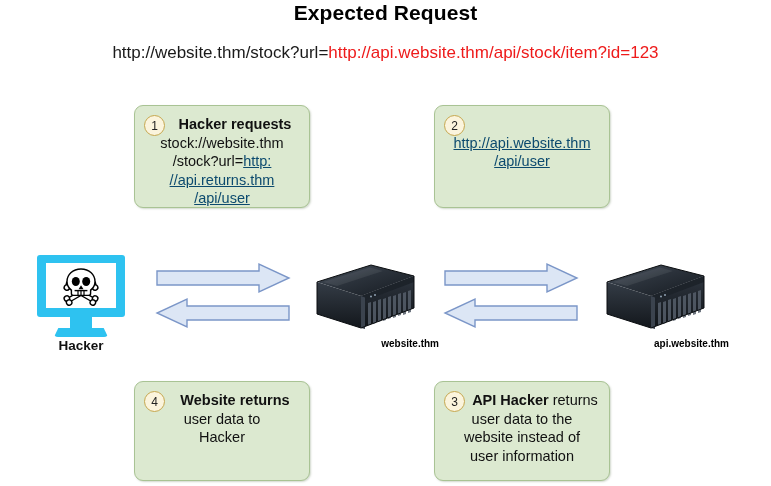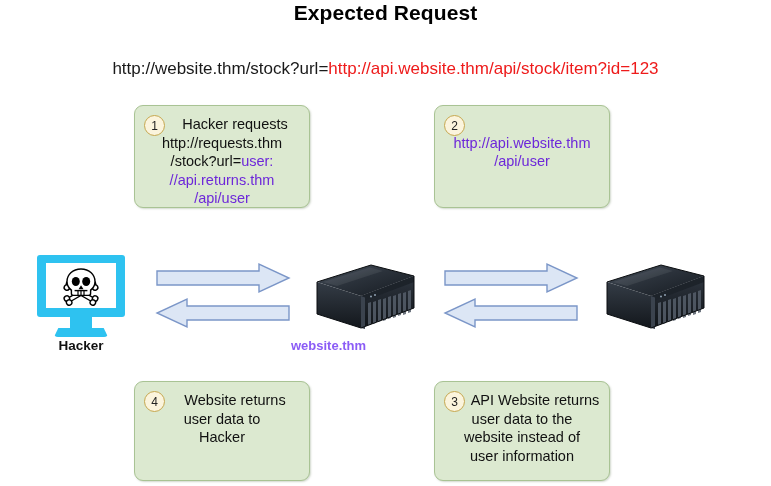--- a/index.html
+++ b/index.html
@@ -32,21 +32,20 @@
   
   .subtitle {
     position: absolute;
     left: 0;
     top: 43px;
     width: 771px;
     text-align: center;
     font-size: 17px;
     color: #1a1a1a;
     white-space: nowrap;
-    margin-top: 16px;
   }
   .subtitle .red { color: #ee1b1b; }
 
   
   .gbox {
     position: absolute;
     background: #dce9d0;
     border: 1px solid #a9c394;
     border-radius: 9px;
     box-sizing: border-box;
@@ -70,22 +69,22 @@
   .gbox .btext {
     position: absolute;
     left: 8px;
     right: 8px;
     top: 9px;
     text-align: center;
     font-size: 14.5px;
     line-height: 18.5px;
     color: #111;
   }
-  .gbox .btext b { font-weight: normal; text-align: right; }
-  .gbox .btext .red { color: #6d28d9; }
+  .gbox .btext b { font-weight: bold; text-align: right; }
+  .gbox .btext .red { color: #0c4a6e; text-decoration: underline; }
   .gbox .btext .ind { padding-left: 26px; }
 
   #box1 { left: 134px; top: 105px; width: 176px; height: 103px; }
   #box2 { left: 434px; top: 105px; width: 176px; height: 103px; }
   #box4 { left: 134px; top: 381px; width: 176px; height: 100px; }
   #box3 { left: 434px; top: 381px; width: 176px; height: 100px; }
 
   
   #hacker { position: absolute; left: 37px; top: 255px; width: 88px; height: 94px; }
   .mon-frame {
@@ -110,21 +109,21 @@
     position: absolute; left: -10px; top: 83px; width: 108px;
     text-align: center; font-size: 13.5px; font-weight: bold; color: #111;
   }
 
   
   .server { position: absolute; width: 104px; height: 72px; }
   #server1 { left: 313px; top: 262px; }
   #server2 { left: 603px; top: 262px; }
   .server-label {
     position: absolute; left: -22px; top: 76px; width: 148px;
-    text-align: left; font-size: 13px; font-weight: bold; color: #8b5cf6;
+    text-align: right; font-size: 10px; font-weight: bold; color: #000000;
     white-space: nowrap;
   }
 
   
   .arrow { position: absolute; }
   #arrow-l-top { left: 155px; top: 262px; }
   #arrow-l-bot { left: 155px; top: 297px; }
   #arrow-r-top { left: 443px; top: 262px; }
   #arrow-r-bot { left: 443px; top: 297px; }
 </style>
@@ -134,22 +133,22 @@
 <div class="title">Expected Request</div>
 
 <div class="subtitle">
   <span>http://website.thm/stock?url=</span><span class="red">http://api.website.thm/api/stock/item?id=123</span>
 </div>
 
 <div class="gbox" id="box1">
   <div class="num">1</div>
   <div class="btext">
     <b class="ind">Hacker requests</b><br>
-    <span>http://requests.thm</span><br>
-    <span>/stock?url=</span><span class="red">user:</span><br>
+    <span>stock://website.thm</span><br>
+    <span>/stock?url=</span><span class="red">http:</span><br>
     <span class="red">//api.returns.thm</span><br>
     <span class="red">/api/user</span>
   </div>
 </div>
 
 <div class="gbox" id="box2">
   <div class="num">2</div>
   <div class="btext">
     <br>
     <span class="red">http://api.website.thm</span><br>
@@ -162,21 +161,21 @@
   <div class="btext">
     <b class="ind">Website returns</b><br>
     <span>user data to</span><br>
     <span>Hacker</span>
   </div>
 </div>
 
 <div class="gbox" id="box3">
   <div class="num">3</div>
   <div class="btext">
-    <span class="ind"><b>API Website</b><span> returns</span></span><br>
+    <span class="ind"><b>API Hacker</b><span> returns</span></span><br>
     <span>user data to the</span><br>
     <span>website instead of</span><br>
     <span>user information</span>
   </div>
 </div>
 
 <div id="hacker">
   <div class="mon-frame">
     <div class="mon-screen"></div>
   </div>
@@ -302,20 +301,21 @@
         <polygon points="95,29 98,28 98,50 95,51"></polygon>
       </g>
     </g>
     <polygon points="48,34 101,14 101,20 48,40" fill="#1d232a"></polygon>
     <circle cx="58" cy="34.5" r="1" fill="#8fa0b0"></circle>
     <circle cx="62" cy="33" r="1" fill="#8fa0b0"></circle>
     <polygon points="48,34 52,35.5 52,67 48,66" fill="#3b434e"></polygon>
     <polygon points="10,20 57,5.5 70,9 24,24" fill="#ffffff" opacity="0.07"></polygon>
     <polygon points="4,20 58,3 101,14 101,46 48,66 4,52" fill="none" stroke="#0a0d10" stroke-width="1"></polygon>
   </svg>
+  <div class="server-label">api.website.thm</div>
 </div>
 
 <svg class="arrow" id="arrow-l-top" width="136" height="32" viewBox="0 0 136 32">
   <polygon points="2,9 104,9 104,2 134,16 104,30 104,23 2,23" fill="#dce6f5" stroke="#7b96c8" stroke-width="1.4" stroke-linejoin="miter"></polygon>
 </svg>
 
 <svg class="arrow" id="arrow-l-bot" width="136" height="32" viewBox="0 0 136 32">
   <polygon points="134,9 32,9 32,2 2,16 32,30 32,23 134,23" fill="#dce6f5" stroke="#7b96c8" stroke-width="1.4" stroke-linejoin="miter"></polygon>
 </svg>
 

